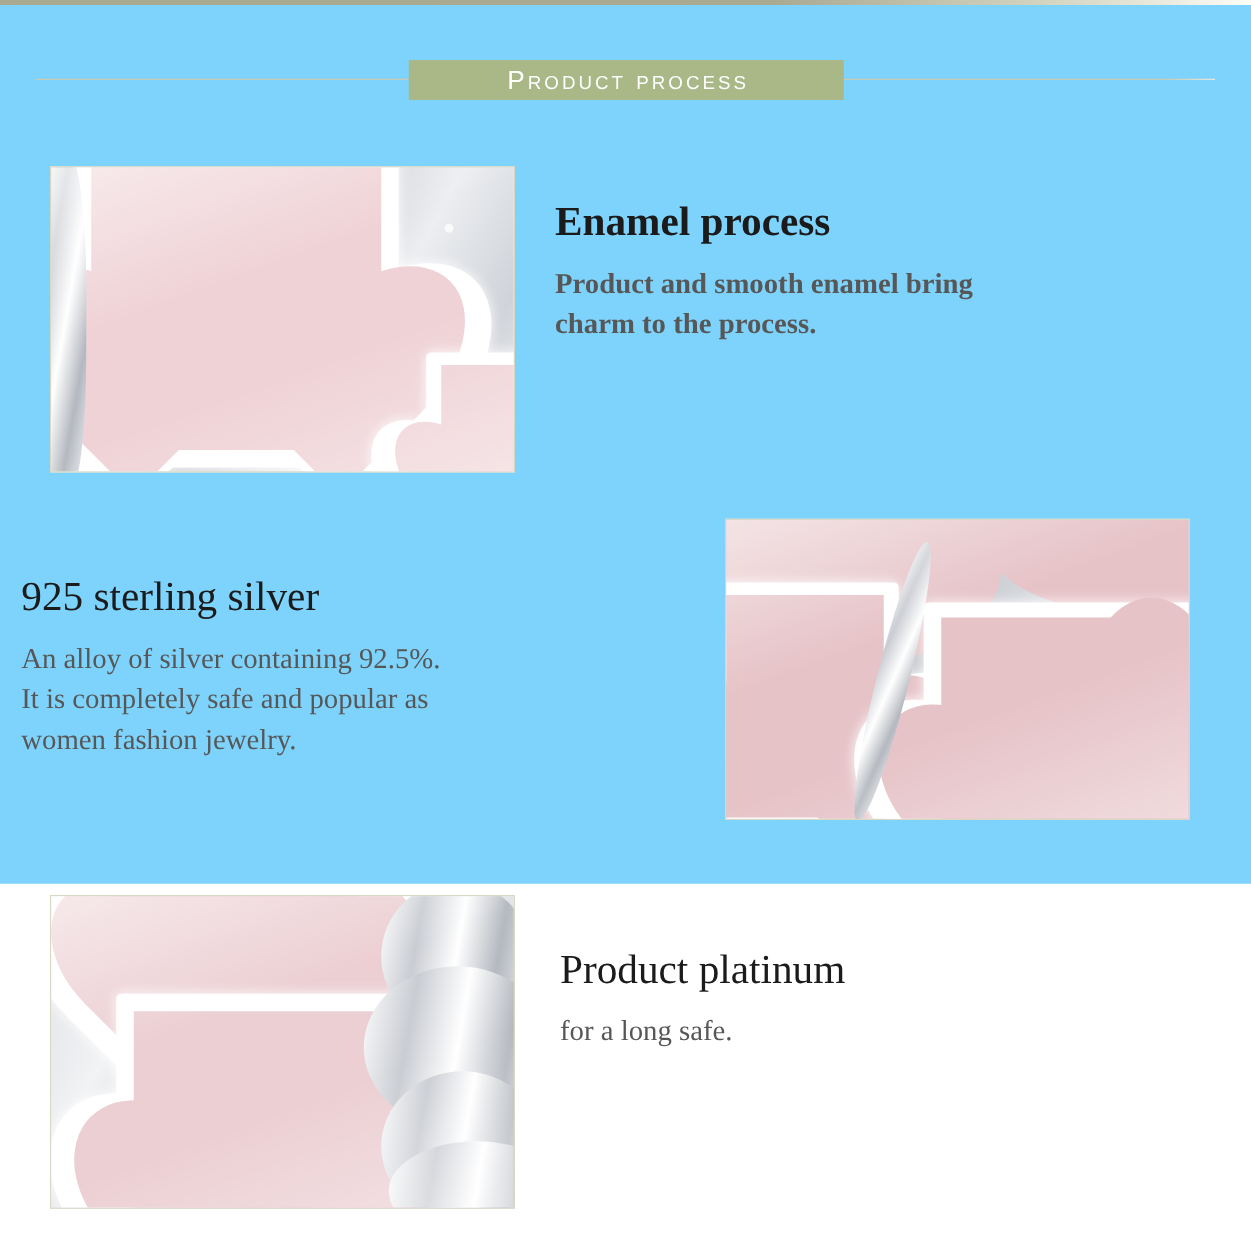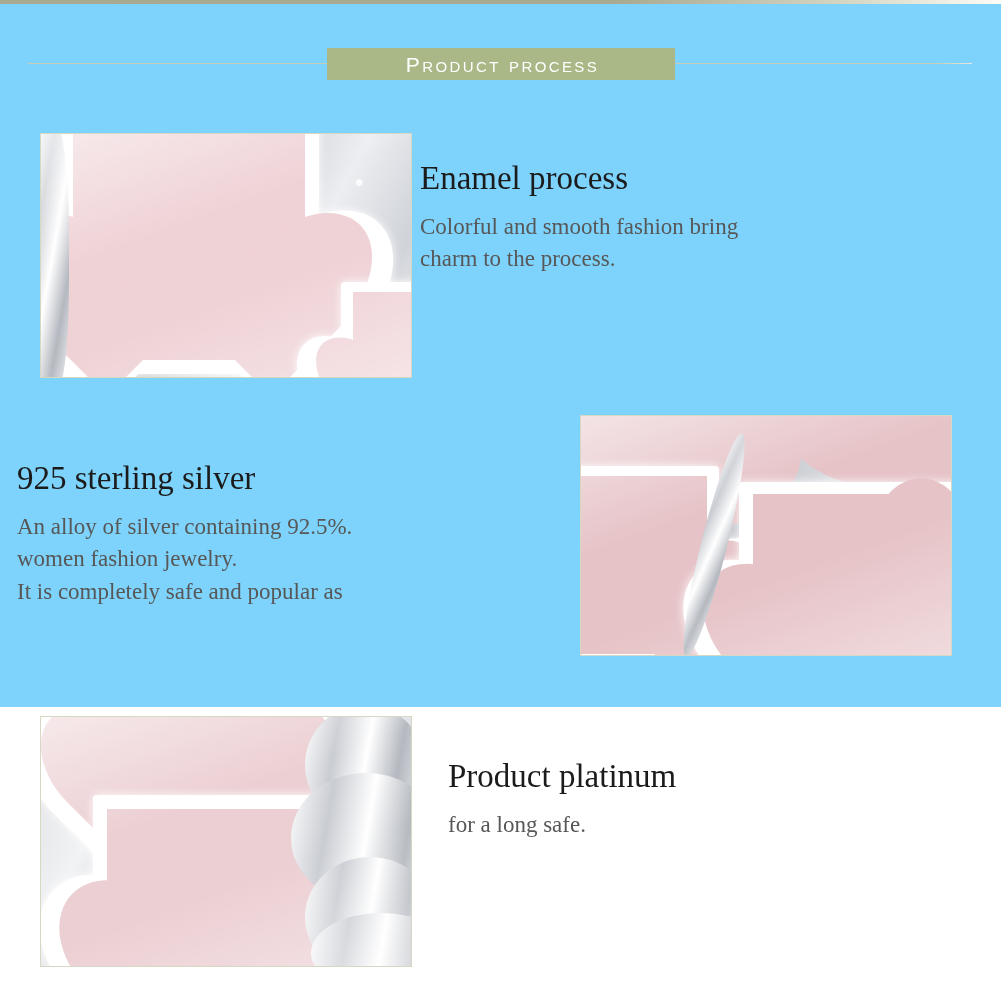--- a/index.html
+++ b/index.html
@@ -121,21 +121,21 @@
   .block-body {
     margin-top:13px;
     color:#575757;
     font-size:23px;
     line-height:1.42;
   }
   .block-body div { white-space:nowrap; }
 
   
   #photo-1 { left:40px;  top:133px; width:372px; height:245px; }
-  #text-1  { left:420px; top:160px; width:470px; }
+  #text-1  { left:444px; top:160px; width:470px;font-weight:bold; }
 
   #photo-2 { left:580px; top:415px; width:372px; height:241px; }
   #text-2  { left:17px;  top:460px; width:480px; }
 
   #photo-3 { left:40px;  top:716px; width:372px; height:251px; }
   #text-3  { left:448px; top:758px; width:470px; }
 </style>
 </head>
 <body>
 
@@ -170,21 +170,21 @@
       </div>
 
       <div class="band" style="left:-6px; top:-10px; width:34px; height:270px; border-radius:0 40% 40% 0;"></div>
       <div class="gloss"></div>
     </div>
   </div>
 
   <div class="text-block" id="text-1">
     <div class="block-title">Enamel process</div>
     <div class="block-body">
-      <div>Colorful and smooth fashion bring</div>
+      <div>Product and smooth enamel bring</div>
       <div>charm to the process.</div>
     </div>
   </div>
 
   <div class="photo" id="photo-2">
     <div class="photo-inner">
       <div class="silver-base"></div>
 
       <div style="position:absolute; left:-40px; top:-30px; width:260px; height:150px; background:#e6c3c7; border-radius:0 0 70% 60%;"></div>
 
@@ -208,22 +208,22 @@
 
       <div class="band" style="left:120px; top:14px; width:26px; height:230px; border-radius:50%; transform:rotate(14deg);"></div>
       <div class="gloss"></div>
     </div>
   </div>
 
   <div class="text-block" id="text-2">
     <div class="block-title">925 sterling silver</div>
     <div class="block-body">
       <div>An alloy of silver containing 92.5%.</div>
+      <div>It is completely safe and popular as</div>
       <div>women fashion jewelry.</div>
-      <div>It is completely safe and popular as</div>
     </div>
   </div>
 
   <div class="photo" id="photo-3">
     <div class="photo-inner">
       <div class="silver-base"></div>
 
       <div class="heart heart-ring" style="left:36px; top:-86px; width:220px; height:200px; background:#ffffff;">
         <div class="heart-body"></div>
       </div>

